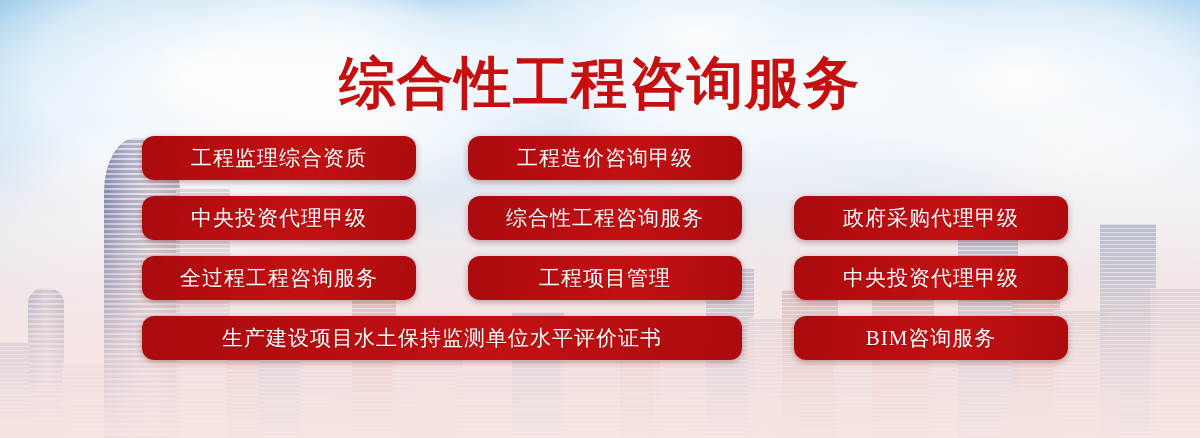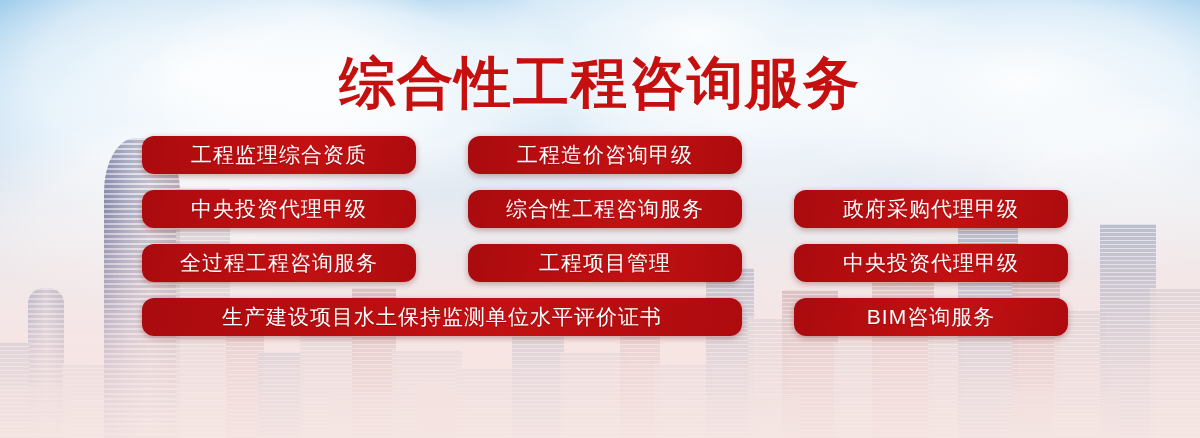--- a/index.html
+++ b/index.html
@@ -113,32 +113,32 @@
     left: 142px;
     top: 136px;
     width: 926px;
   }
   .row {
     display: flex;
     gap: 52px;
     margin-bottom: 16px;
   }
   .badge {
-    height: 38px;
+    height: 44px;
     border-radius: 12px;
     background: linear-gradient(100deg, #a90b0e 0%, #b70d10 28%, #c21113 60%, #ad0b0e 100%);
     box-shadow: 0 2px 6px rgba(110,10,14,0.35);
     display: flex;
     align-items: center;
     justify-content: center;
     color: #ffffff;
     font-size: 21px;
     letter-spacing: 1px;
     white-space: nowrap;
-    font-family: Liberation Sans, sans-serif;
+    font-family: Liberation Serif, serif;
     text-shadow: 0 1px 1px rgba(90,0,0,.35);
   }
   .col { width: 274px; }
   .col-wide { width: 600px; }
 </style>
 </head>
 <body>
 
 <div id="banner">
 

